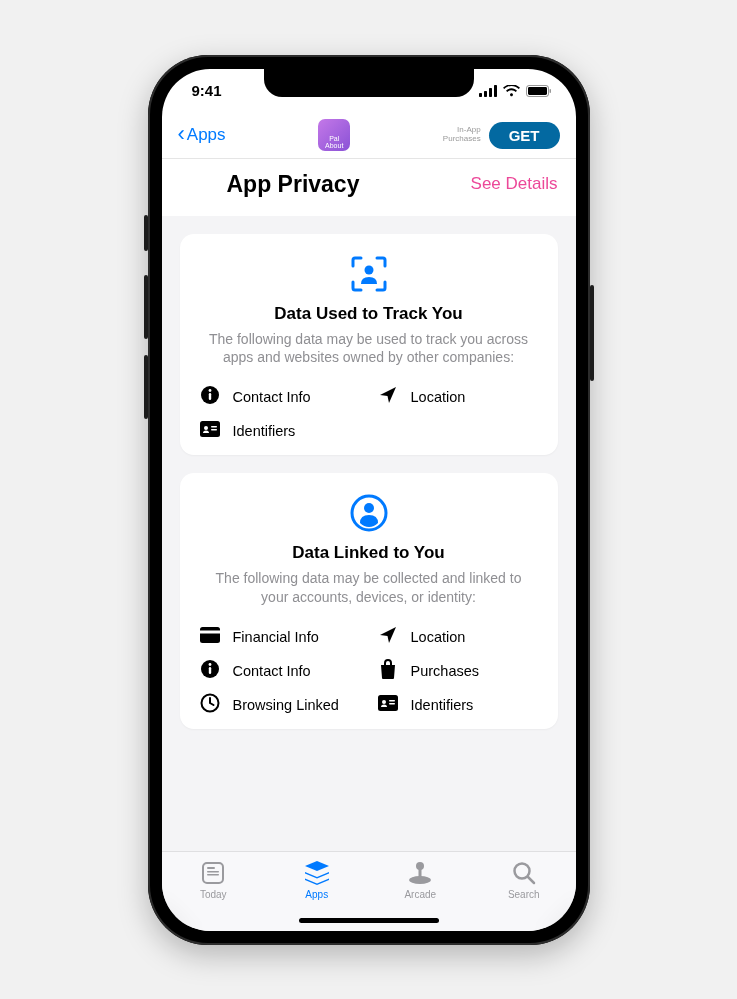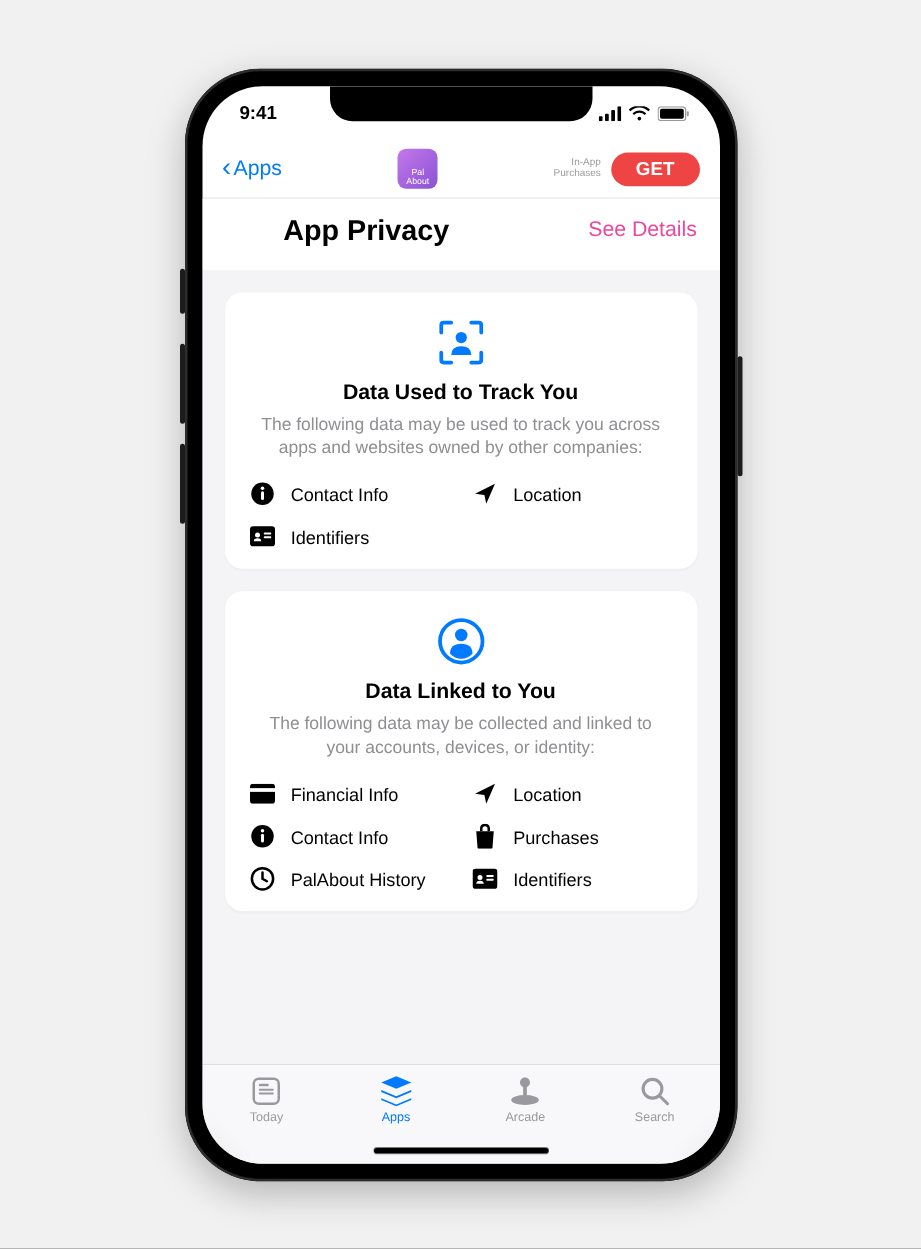--- a/index.html
+++ b/index.html
@@ -72,21 +72,21 @@
   .app-chip {
     width: 32px; height: 32px;
     border-radius: 7px;
     background: linear-gradient(135deg, #c478e8, #8a52d6);
     display: flex; align-items: flex-end; justify-content: center;
     font-size: 7px; color: #fff; padding-bottom: 2px; text-align: center;
   }
   .nav-right { display: flex; align-items: center; gap: 8px; }
   .iap { font-size: 8px; color: #9a9a9a; text-align: right; line-height: 1.1; }
   .get-btn {
-    background: #ef4444; color: #fff;
+    background: #0369a1; color: #fff;
     border-radius: 16px; padding: 5px 20px;
     font-weight: 600; font-size: 15px; cursor: pointer;
   }
   .content {
     flex: 1;
     overflow: hidden;
     background: #f4f4f6;
     position: relative;
   }
   .header-block {
@@ -310,21 +310,21 @@
                 </span>
               <span>Purchases</span>
             </div>
             <div class="data-item">
               <span class="dicon">
                   <svg width="20" height="20" viewBox="0 0 20 20">
                     <circle cx="10" cy="10" r="8.5" stroke="#000" stroke-width="2" fill="none"></circle>
                     <path d="M10 5 V10 L13.5 12" stroke="#000" stroke-width="2" stroke-linecap="round" fill="none"></path>
                   </svg>
                 </span>
-              <span>PalAbout History</span>
+              <span>Browsing Linked</span>
             </div>
             <div class="data-item">
               <span class="dicon">
                   <svg width="20" height="20" viewBox="0 0 20 16">
                     <rect x="0" y="0" width="20" height="16" rx="2.5" fill="#000"></rect>
                     <circle cx="6" cy="7" r="2" fill="#fff"></circle>
                     <path d="M3 12 Q3 9.5 6 9.5 Q9 9.5 9 12 Z" fill="#fff"></path>
                     <rect x="11" y="5" width="6" height="1.5" rx="0.7" fill="#fff"></rect>
                     <rect x="11" y="8" width="6" height="1.5" rx="0.7" fill="#fff"></rect>
                   </svg>

